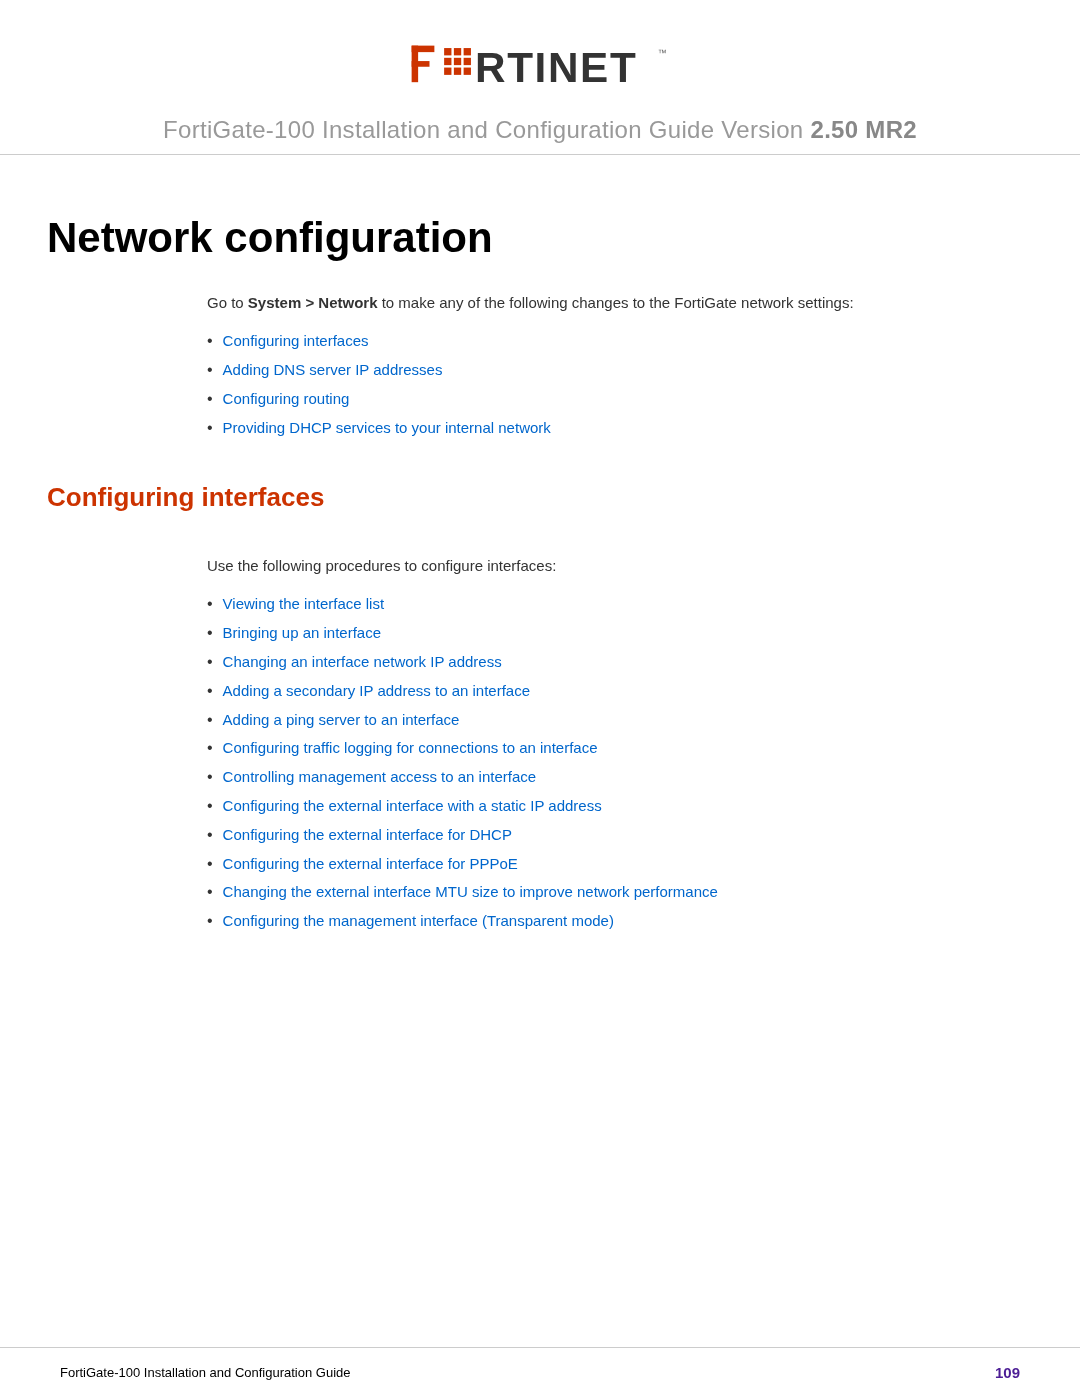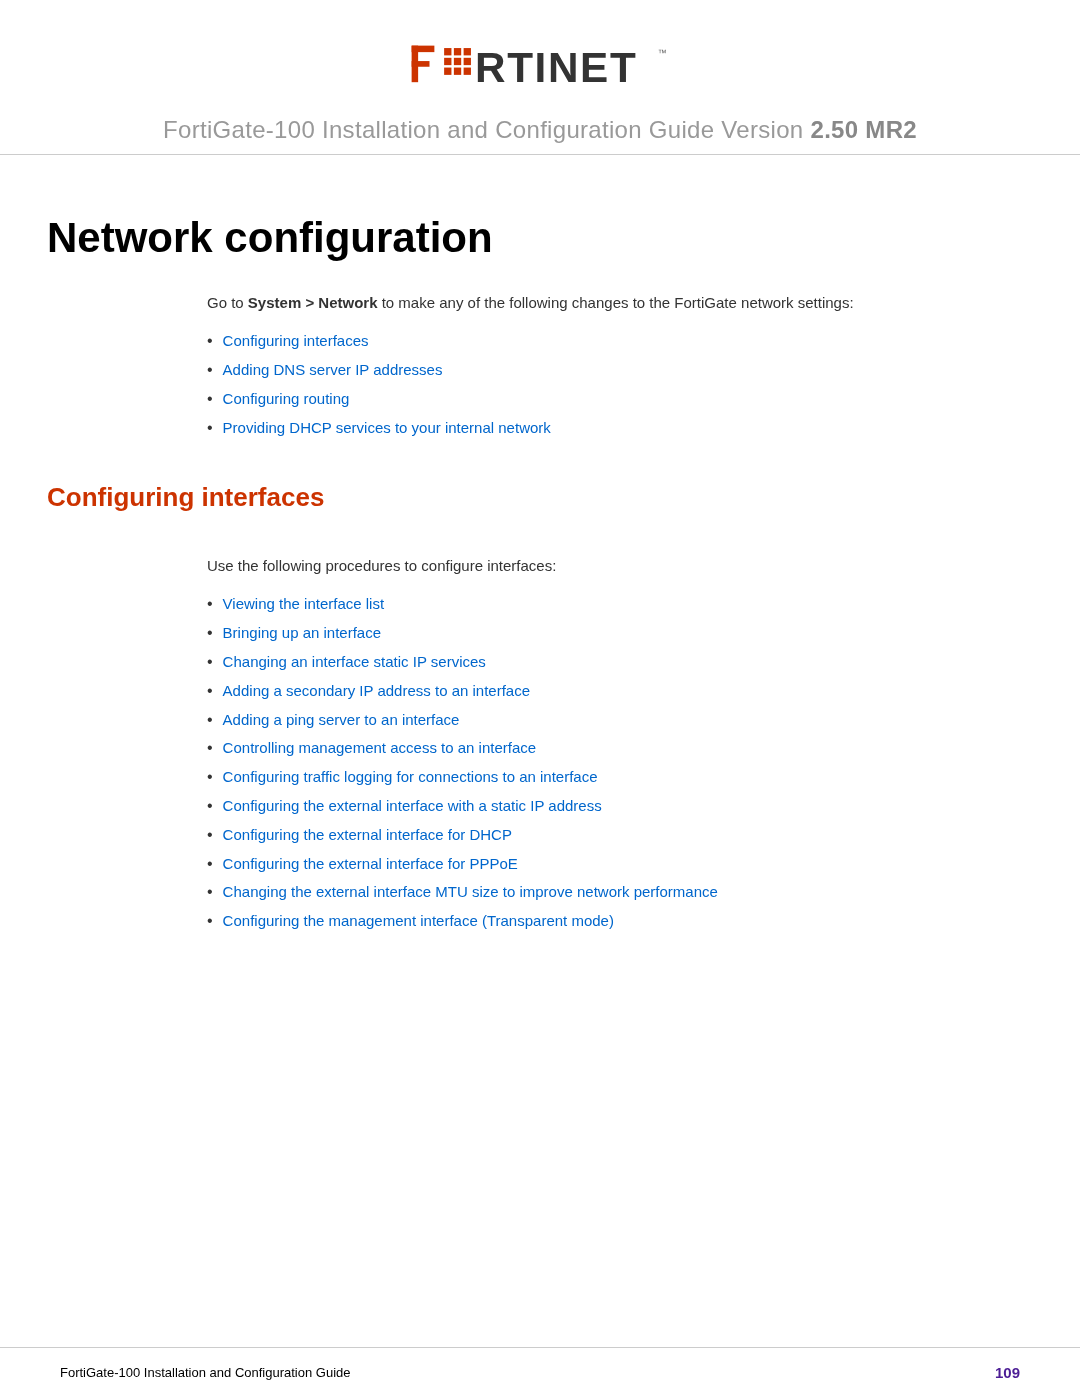--- a/index.html
+++ b/index.html
@@ -252,41 +252,41 @@
             <span>Viewing the interface list</span>
           </a>
         </li>
         <li>
           <a class="link-blue">
             <span>Bringing up an interface</span>
           </a>
         </li>
         <li>
           <a class="link-blue">
-            <span>Changing an interface static IP services</span>
+            <span>Changing an interface network IP address</span>
           </a>
         </li>
         <li>
           <a class="link-blue">
             <span>Adding a secondary IP address to an interface</span>
           </a>
         </li>
         <li>
           <a class="link-blue">
             <span>Adding a ping server to an interface</span>
           </a>
         </li>
         <li>
           <a class="link-blue">
+            <span>Configuring traffic logging for connections to an interface</span>
+          </a>
+        </li>
+        <li>
+          <a class="link-blue">
             <span>Controlling management access to an interface</span>
-          </a>
-        </li>
-        <li>
-          <a class="link-blue">
-            <span>Configuring traffic logging for connections to an interface</span>
           </a>
         </li>
         <li>
           <a class="link-blue">
             <span>Configuring the external interface with a static IP address</span>
           </a>
         </li>
         <li>
           <a class="link-blue">
             <span>Configuring the external interface for DHCP</span>

